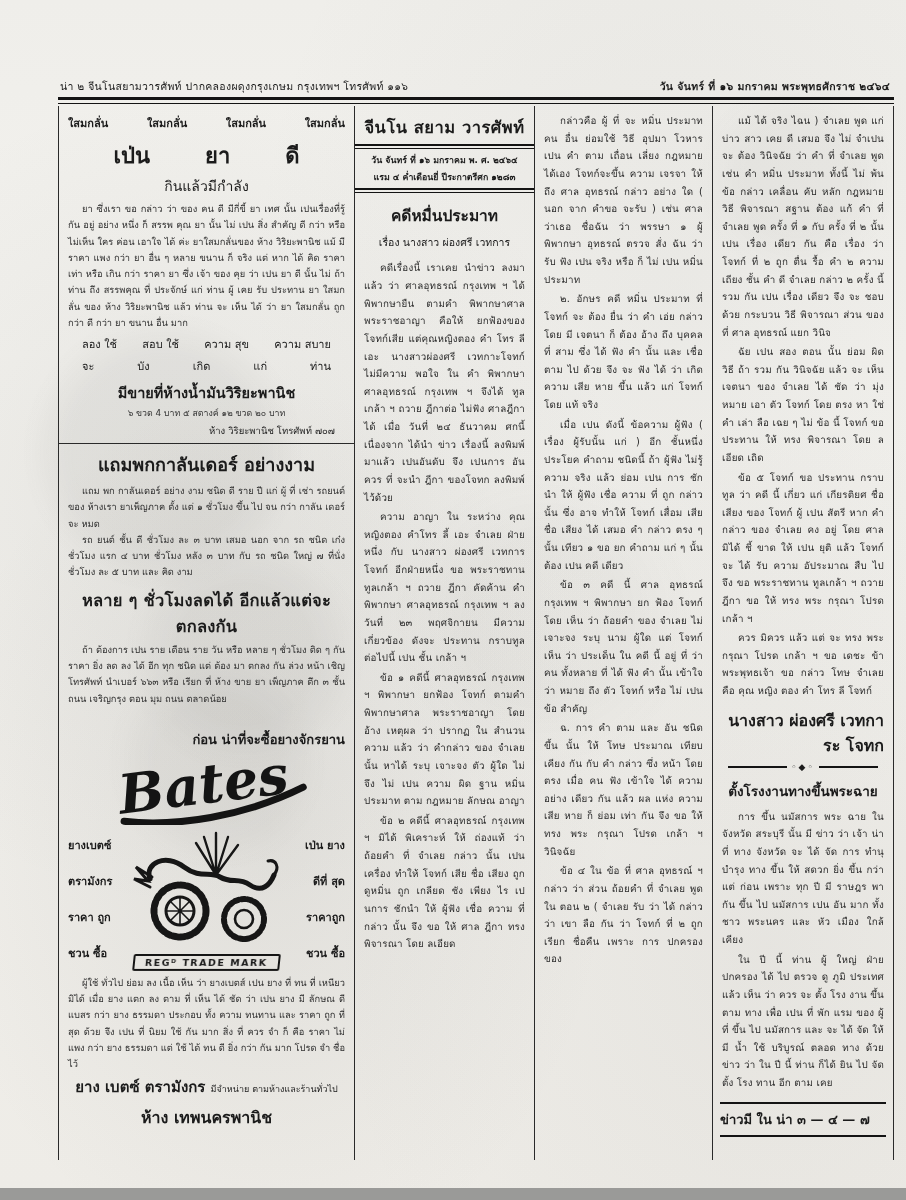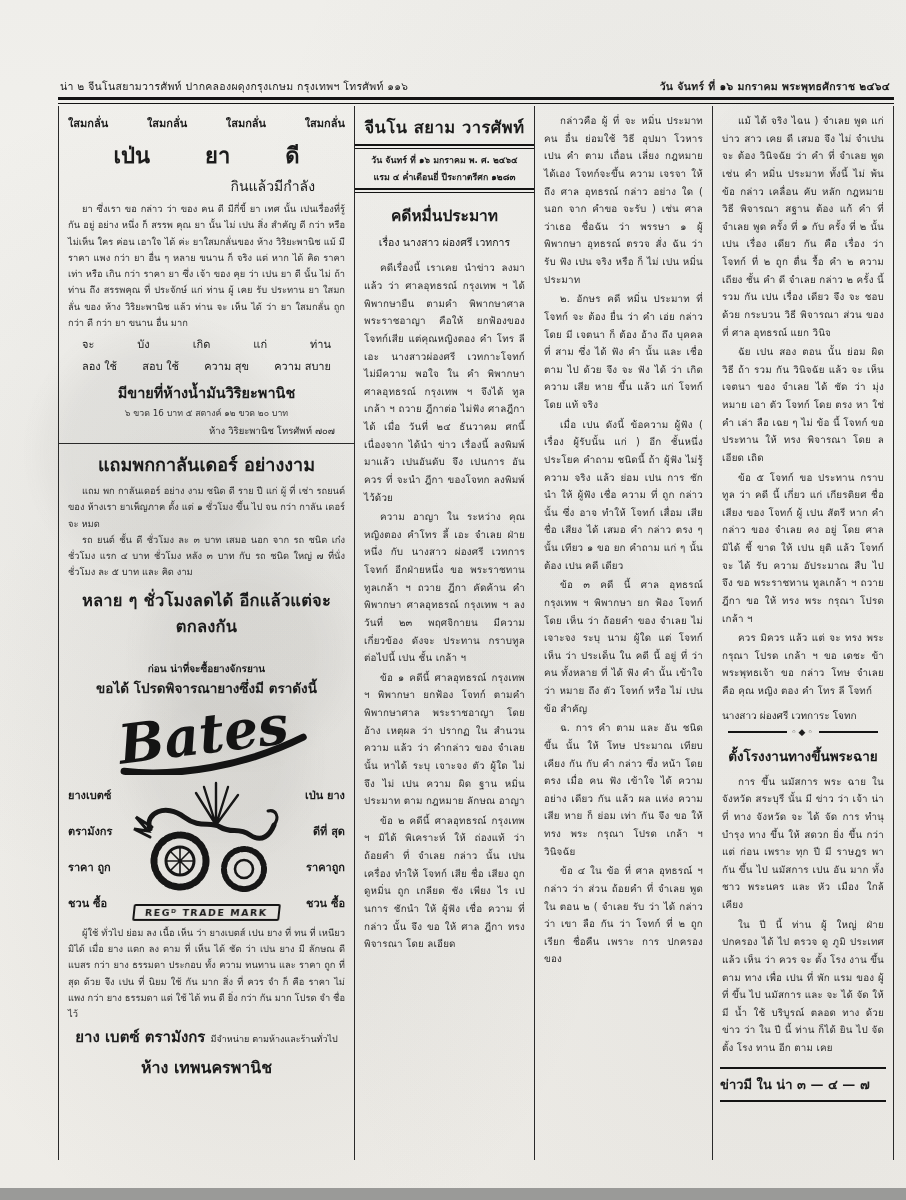--- a/index.html
+++ b/index.html
@@ -32,49 +32,49 @@
   .col2{width:180px;}
   .col3{width:178px;}
   .col4{flex:1;}
   
   .bodytext{font-size:9.8px;line-height:1.8;text-align:justify;color:#2a2a2a;
     letter-spacing:.2px;filter:blur(.26px);}
   .bodytext p{margin:0 0 2px 0;text-indent:16px;}
   
   .brandrow{display:flex;justify-content:space-between;font-size:11px;font-weight:bold;filter:blur(.2px);margin-top:2px;}
   .adhead1{display:flex;justify-content:space-around;font-size:22px;font-weight:bold;margin:6px 18px 0 18px;filter:blur(.2px);}
-  .adsub1{display:flex;justify-content:flex-end;font-size:14px;margin:2px 30px 4px 30px;filter:blur(.2px);}
+  .adsub1{display:flex;justify-content:center;font-size:14px;margin:2px 30px 4px 30px;filter:blur(.2px);}
   .smalltext{font-size:9.3px;line-height:1.75;text-align:justify;color:#2e2e2e;filter:blur(.28px);}
   .smalltext p{margin:0;text-indent:14px;}
   .sloganrow{display:flex;justify-content:space-between;font-size:11px;margin:4px 14px 0 14px;filter:blur(.22px);}
   .avail{font-size:14.5px;font-weight:bold;text-align:center;margin:6px 0 2px 0;filter:blur(.2px);}
   .pline{font-size:8.8px;text-align:center;color:#333;filter:blur(.3px);margin:1px 0;}
   .signoff{font-size:9.5px;text-align:right;margin:3px 10px 2px 0;filter:blur(.28px);}
   .rule-thin{border-top:1.5px solid #2a2a2a;margin:5px -9px;}
   .adhead2{font-size:18px;font-weight:bold;text-align:center;margin:6px 0 4px 0;filter:blur(.18px);}
   .adbig2{font-size:16.5px;font-weight:bold;text-align:center;margin:6px 0 3px 0;filter:blur(.18px);letter-spacing:.2px;}
-  .batehead{font-size:10px;font-weight:bold;text-align:center;margin:22px 0 1px 0;filter:blur(.2px);}
+  .batehead{font-size:13px;font-weight:bold;text-align:right;margin:22px 0 1px 0;filter:blur(.2px);}
   .batehead2{font-size:13.5px;font-weight:bold;text-align:center;margin:0 0 2px 0;filter:blur(.2px);}
   .batesgrid{display:grid;grid-template-columns:62px 1fr 62px;align-items:stretch;margin-top:2px;}
   .bateslabels{display:flex;flex-direction:column;justify-content:space-around;font-size:11px;font-weight:bold;filter:blur(.22px);}
   .bateslabels.left{text-align:left;}
   .bateslabels.right{text-align:right;}
   .batescenter{text-align:center;}
   .ribbon{display:inline-block;border:2px solid #141414;border-radius:2px;transform:skewX(-6deg);
     padding:1px 10px;font-size:9.5px;font-weight:bold;letter-spacing:1.5px;margin-top:2px;filter:blur(.2px);}
   .brandline{font-size:15px;font-weight:bold;text-align:center;margin:3px 0 0 0;filter:blur(.2px);}
   .brandline small{font-size:9px;font-weight:normal;}
   .store{font-size:16px;font-weight:bold;text-align:center;margin:6px 0 0 0;filter:blur(.18px);}
   
   .masthead{font-size:16.5px;font-weight:bold;text-align:center;letter-spacing:.5px;margin:2px 0 4px 0;filter:blur(.15px);}
   .mastrule{border-top:2.5px solid #141414;border-bottom:1px solid #141414;height:2px;margin:0 -9px;}
   .dateblock{font-size:8.8px;font-weight:bold;text-align:center;line-height:1.9;margin:3px 0;filter:blur(.28px);}
   .arthead{font-size:15.5px;font-weight:bold;text-align:center;margin:10px 0 6px 0;filter:blur(.15px);}
   .artsub{font-size:10.5px;text-align:center;margin:0 0 8px 0;filter:blur(.25px);}
-  .closing{font-size:10px;text-align:left;margin:8px 0 4px 0;filter:blur(.25px);}
+  .closing{font-size:16px;text-align:right;margin:8px 0 4px 0;filter:blur(.25px);font-weight:bold;}
   .ornament{display:flex;align-items:center;margin:4px 6px;}
   .ornament .bar{flex:1;border-top:2px solid #141414;}
   .ornament .gem{font-size:9px;padding:0 4px;letter-spacing:2px;}
   .arthead2{font-size:13.5px;font-weight:bold;text-align:center;margin:8px 0 6px 0;filter:blur(.18px);}
   .contbox{border-top:2px solid #141414;border-bottom:2px solid #141414;text-align:left;
     font-size:13px;font-weight:bold;padding:5px 0;margin:10px -2px 0 -2px;filter:blur(.2px);}
   svg text{font-family:"DejaVu Serif",serif;}
 </style>
 </head>
 <body>
@@ -107,51 +107,53 @@
         <div class="adsub1">
           <span>กิน</span>
           <span>แล้ว</span>
           <span>มี</span>
           <span>กำลัง</span>
         </div>
         <div class="smalltext">
           <p>ยา ซึ่งเรา ขอ กล่าว ว่า ของ คน ดี มีกี่ขี้ ยา เทศ นั้น เปนเรื่องที่รู้กัน อยู่ อย่าง หนึ่ง ก็ สรรพ คุณ ยา นั้น ไม่ เปน สิ่ง สำคัญ ดี กว่า หรือ ไม่เห็น ใคร ค่อน เอาใจ ได้ ค่ะ  ยาใสมกลั่นของ ห้าง วิริยะพานิช แม้ มี ราคา แพง กว่า ยา อื่น ๆ หลาย ขนาน ก็ จริง แต่ หาก ได้ คิด ราคา เท่า หรือ เกิน กว่า ราคา ยา ซึ่ง เจ้า ของ คุย ว่า เปน ยา ดี นั้น ไม่  ถ้า ท่าน ถึง สรรพคุณ ที่ ประจักษ์ แก่ ท่าน ผู้ เคย รับ ประทาน ยา ใสมกลั่น ของ ห้าง วิริยะพานิช แล้ว ท่าน จะ เห็น ได้ ว่า ยา ใสมกลั่น ถูก กว่า  ดี กว่า ยา ขนาน อื่น มาก</p>
         </div>
         <div class="sloganrow">
+          <span>ลอง ใช้</span>
+          <span>สอบ ใช้</span>
+          <span>ความ สุข</span>
+          <span>ความ สบาย</span>
+        </div>
+        <div class="sloganrow">
           <span>จะ</span>
           <span>บัง</span>
           <span>เกิด</span>
           <span>แก่</span>
           <span>ท่าน</span>
         </div>
-        <div class="sloganrow">
-          <span>ลอง ใช้</span>
-          <span>สอบ ใช้</span>
-          <span>ความ สุข</span>
-          <span>ความ สบาย</span>
-        </div>
         <div class="avail">มีขายที่ห้างน้ำมันวิริยะพานิช</div>
-        <div class="pline">๖ ขวด 16 บาท ๕ สตางค์   ๑๒ ขวด ๒๐ บาท</div>
+        <div class="pline">๖ ขวด 4 บาท ๕ สตางค์   ๑๒ ขวด ๒๐ บาท</div>
         <div class="signoff">ห้าง วิริยะพานิช   โทรศัพท์ ๗๐๗</div>
       </section>
 
       <div class="rule-thin"></div>
 
       <section>
         <div class="adhead2">แถมพกกาลันเดอร์ อย่างงาม</div>
         <div class="smalltext">
           <p>แถม พก กาลันเดอร์ อย่าง งาม ชนิด ดี ราย ปี แก่ ผู้ ที่ เช่า รถยนต์ ของ ห้างเรา ยาเพ็ญภาค ตั้ง แต่ ๑ ชั่วโมง ขึ้น ไป จน กว่า กาลัน เดอร์ จะ หมด</p>
           <p>รถ ยนต์ ชั้น ดี ชั่วโมง ละ ๓ บาท เสมอ นอก จาก รถ ชนิด เก๋ง ชั่วโมง แรก ๔ บาท ชั่วโมง หลัง ๓ บาท   กับ รถ ชนิด ใหญ่ ๗ ที่นั่ง ชั่วโมง ละ ๕ บาท และ คิด งาม</p>
         </div>
         <div class="adbig2">หลาย ๆ ชั่วโมงลดได้ อีกแล้วแต่จะตกลงกัน</div>
+        <div class="smalltext">
+          <p>ถ้า ต้องการ เปน ราย เดือน ราย วัน หรือ หลาย ๆ ชั่วโมง ติด ๆ กัน ราคา ยิ่ง ลด ลง ได้ อีก ทุก ชนิด แต่ ต้อง มา ตกลง กัน ล่วง หน้า   เชิญ โทรศัพท์ นำเบอร์ ๖๖๓ หรือ เรียก ที่ ห้าง ขาย ยา เพ็ญภาค ตึก ๓ ชั้น ถนน เจริญกรุง ตอน มุม ถนน ตลาดน้อย</p>
+        </div>
       </section>
 
       <section>
         <div class="batehead">ก่อน น่าที่จะซื้อยางจักรยาน</div>
-        <div class="batehead2">ขอได้ โปรดพิจารณายางซึ่งมี ตราดังนี้</div>
 
         <div style="text-align:center;margin:0 0 -4px 0;">
           <svg width="232" height="74" viewBox="0 0 232 74">
             <g transform="rotate(-7 116 40)">
               <text x="28" y="52" font-size="54" font-style="italic" font-weight="bold" fill="#141414">Bates</text>
               <path d="M30 60 C 80 72, 150 70, 212 48" fill="none" stroke="#141414" stroke-width="7" stroke-linecap="round"></path>
             </g>
           </svg>
         </div>
 

